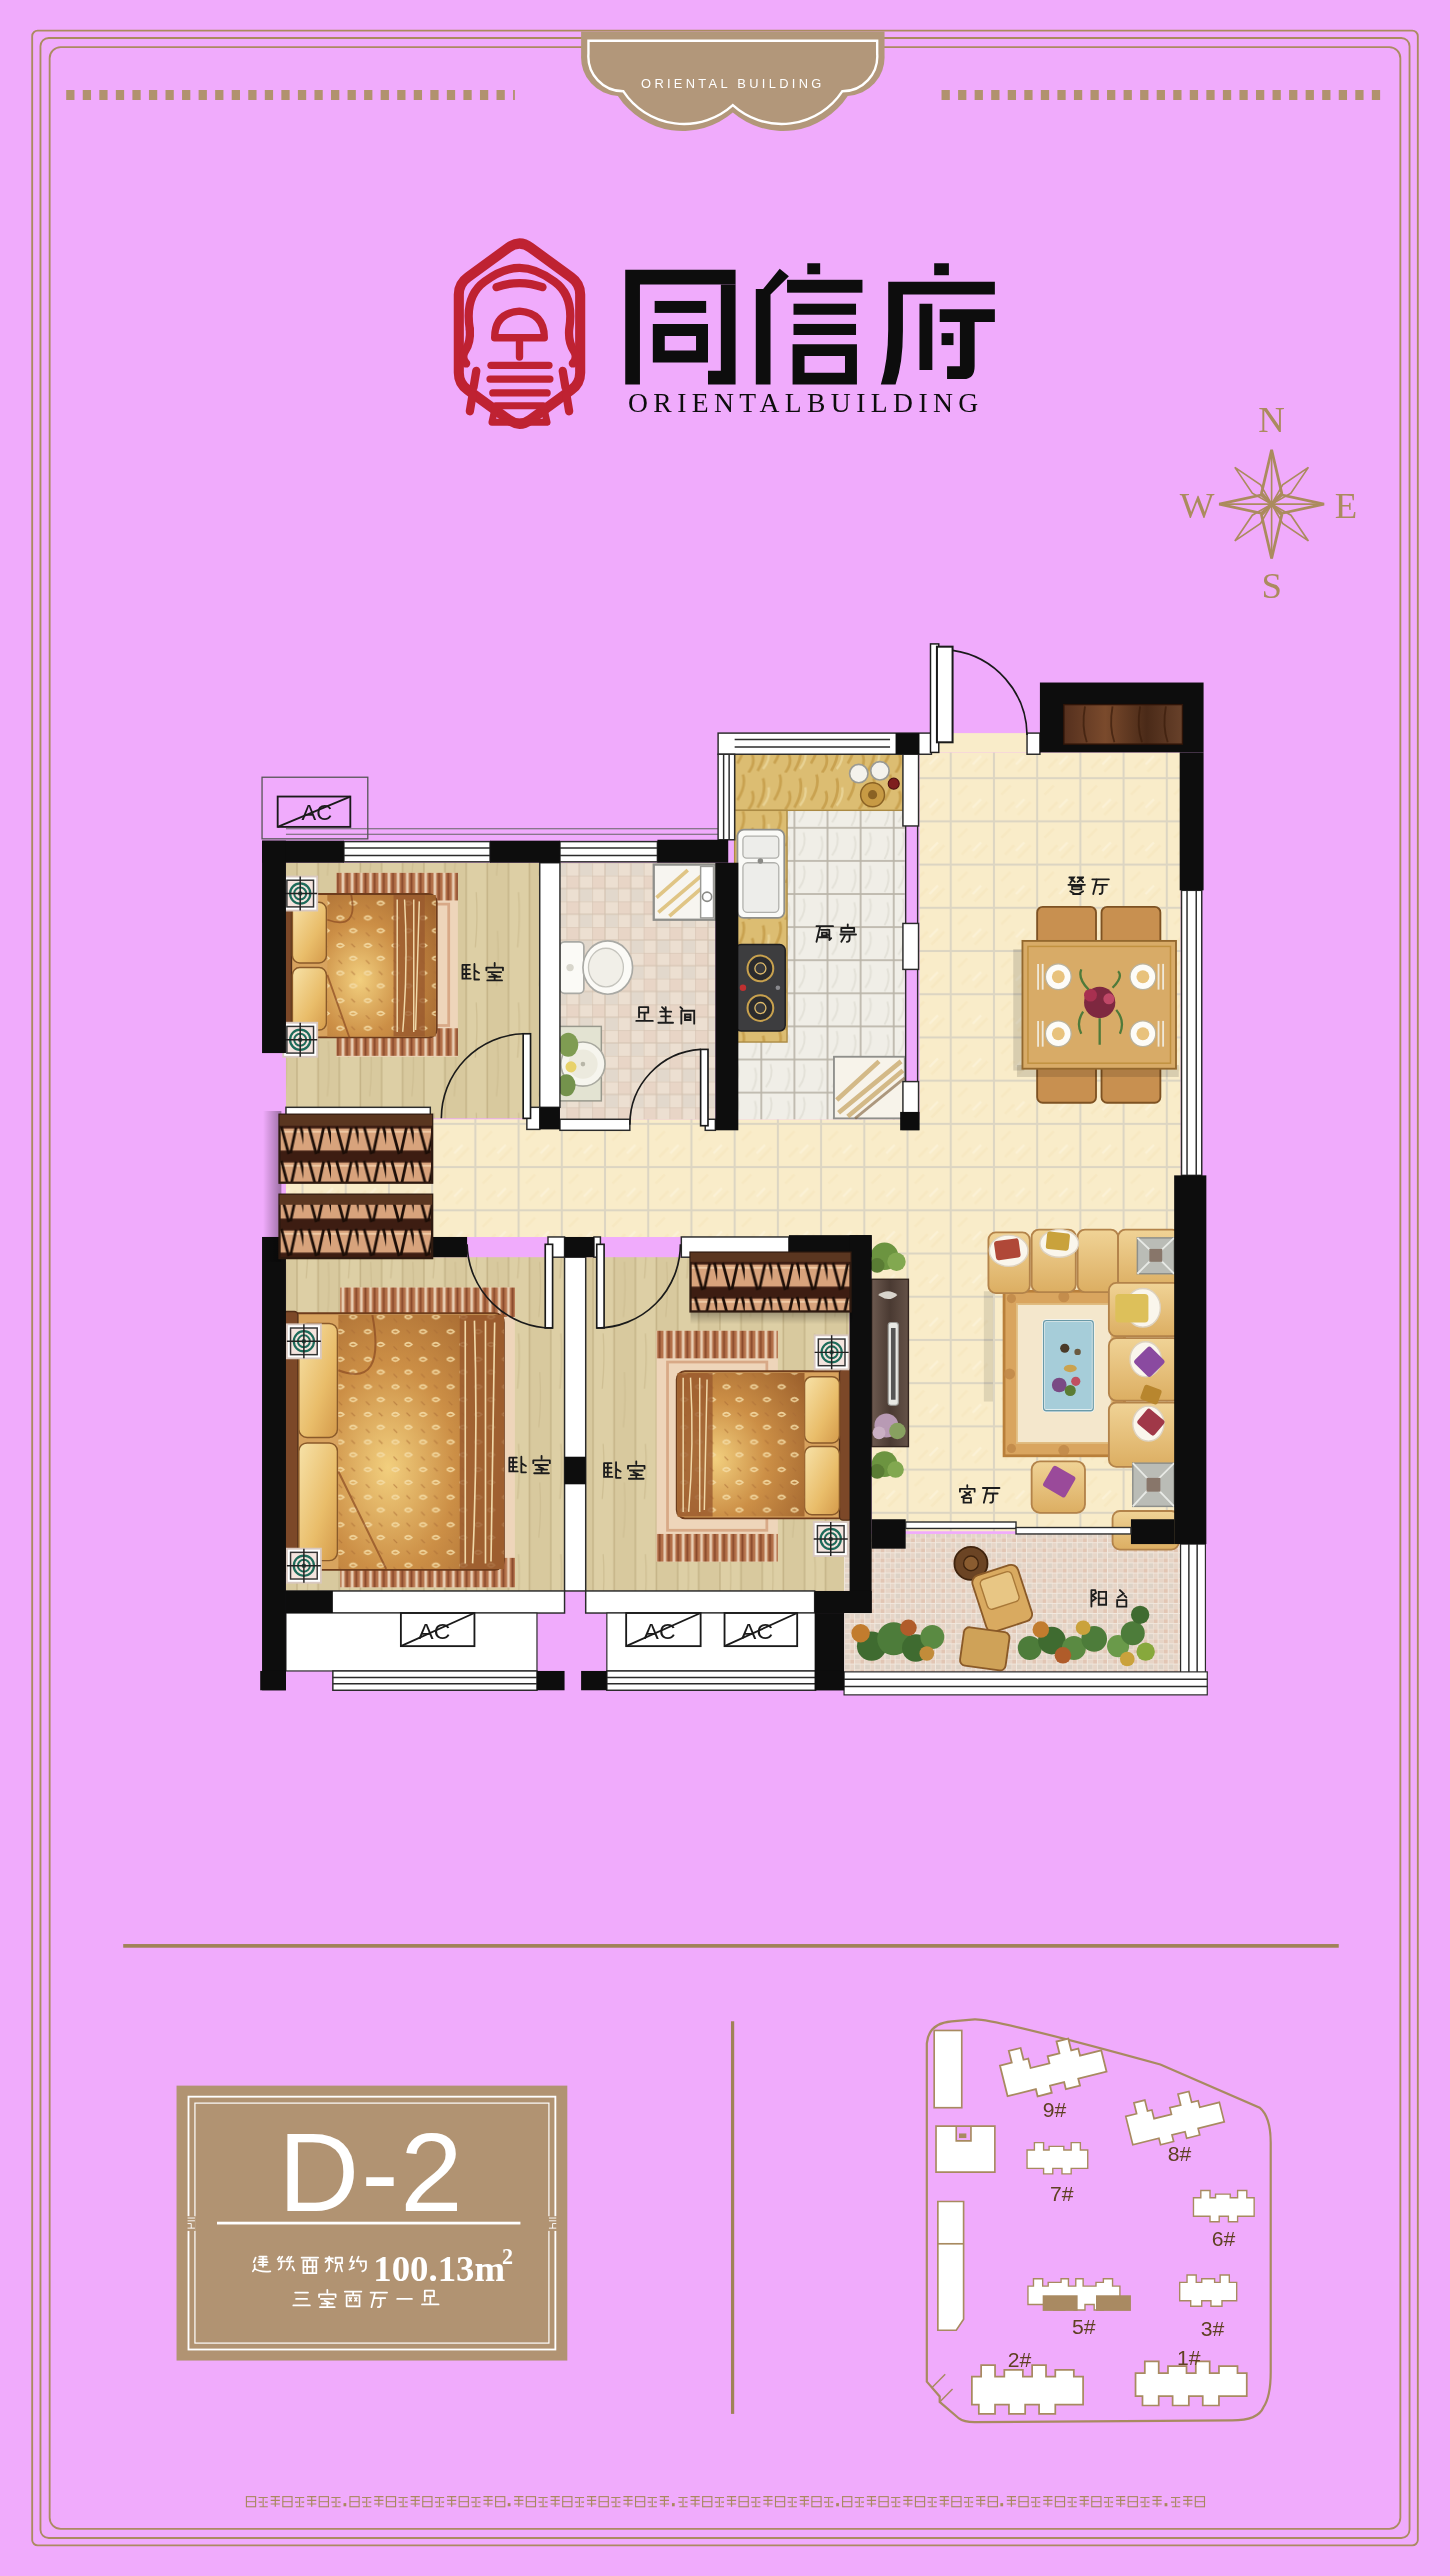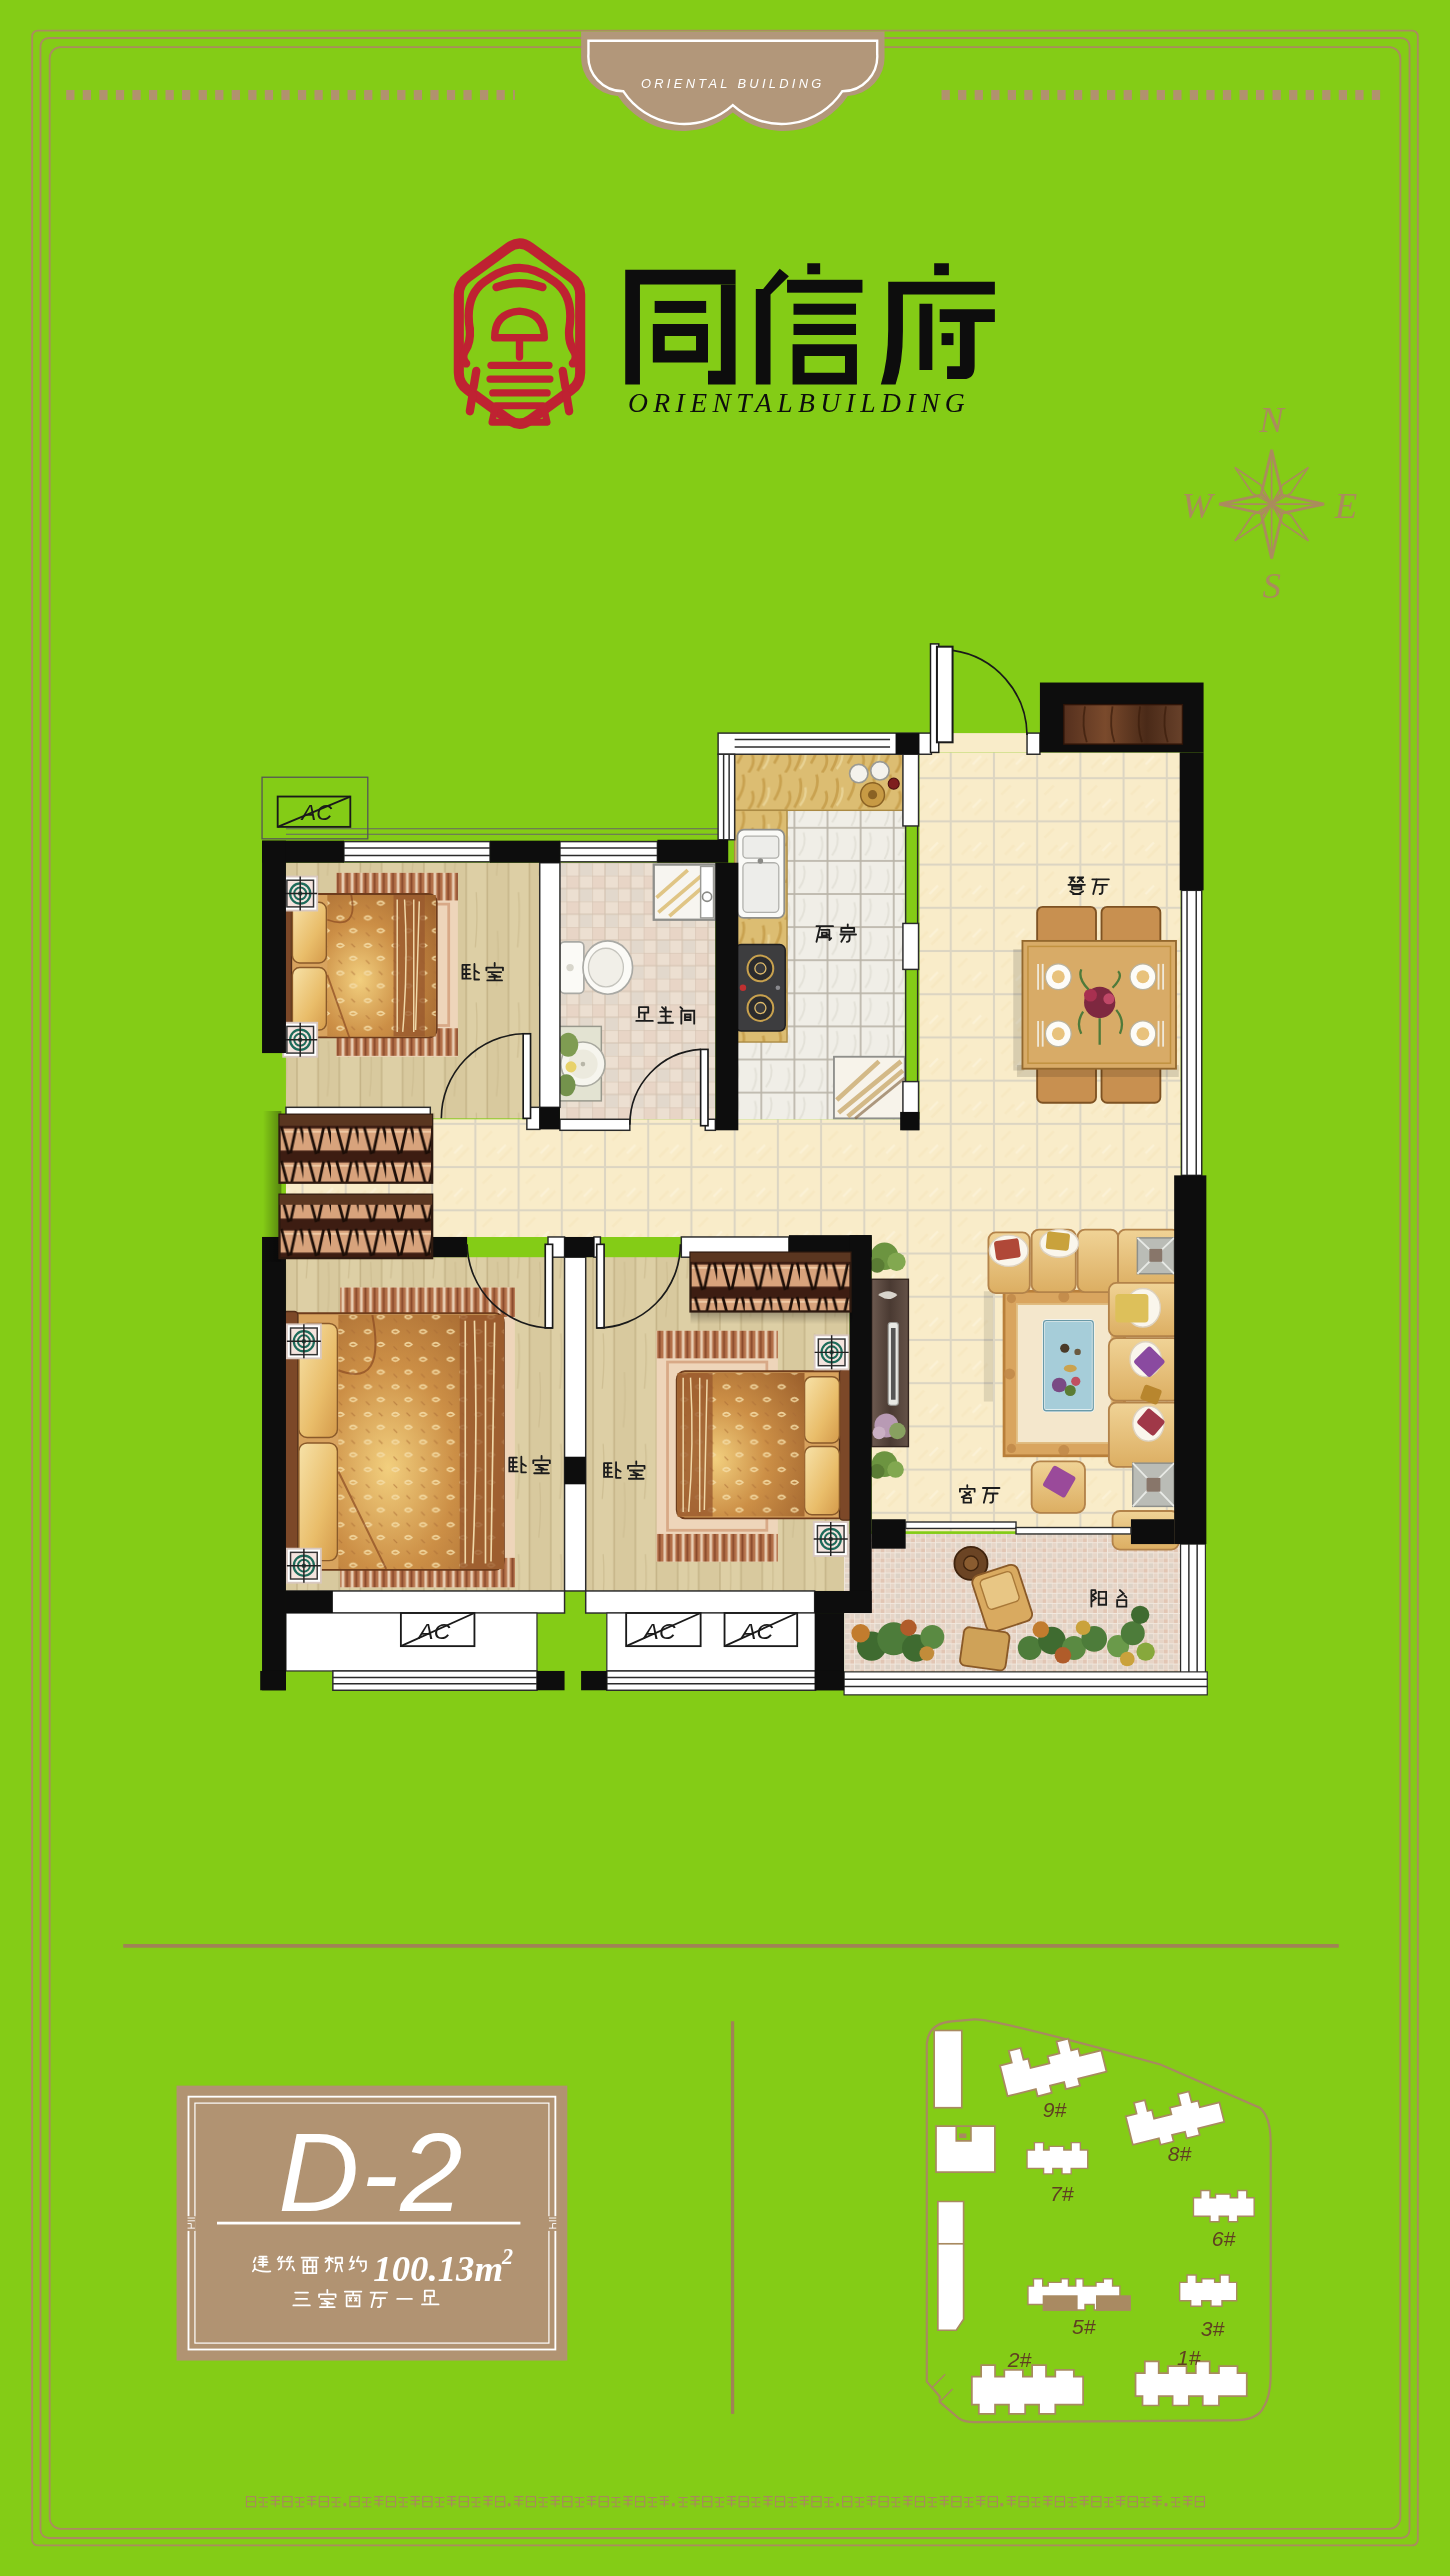--- a/index.html
+++ b/index.html
@@ -1,16 +1,16 @@
 <!DOCTYPE html>
 <html style="font-size:14.7px"><head>
 <meta charset="utf-8">
 <style>
 html,body{margin:0;padding:0;background:#fff;}
-#page{position:relative;width:1450px;height:2576px;background:#84cc16;overflow:hidden;font-family:"Liberation Sans",sans-serif;font-style:italic;}
+#page{position:relative;width:1450px;height:2576px;background:#f0abfc;overflow:hidden;font-family:"Liberation Sans",sans-serif;}
 svg{display:block}
 </style>
 </head>
 <body>
 <div id="page">
 <svg width="1450" height="2576" viewBox="0 0 1577 2801">
 <defs>
 <pattern id="ptile" width="47" height="47" patternUnits="userSpaceOnUse">
   <rect width="47" height="47" fill="#f9ecc9"></rect>
   <path d="M8 18 L18 8 M26 40 L40 26 M12 36 L22 26" stroke="#f5e5bc" stroke-width="3" fill="none" opacity="0.55"></path>

